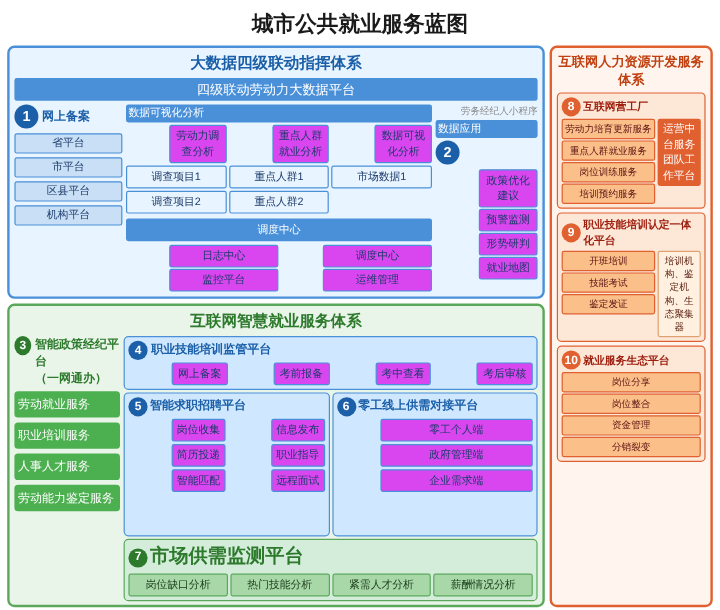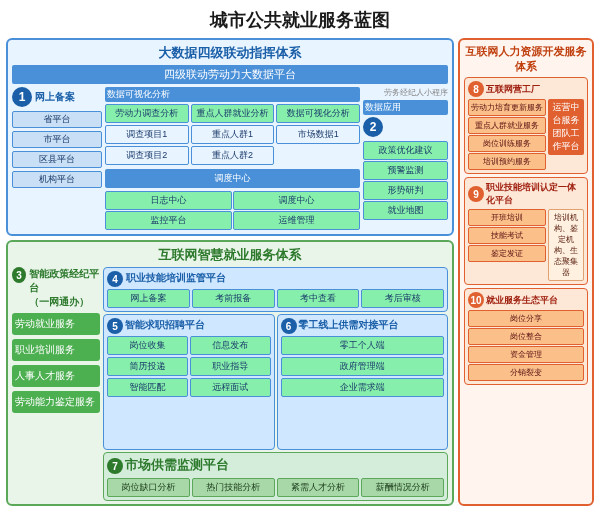--- a/index.html
+++ b/index.html
@@ -213,42 +213,43 @@
     .sub-panel-title {
       text-align: center;
       font-weight: bold;
       font-size: 10px;
       color: #1a5fa8;
       margin-bottom: 2px;
     }
     .sub-panel-title-green {
       text-align: center;
       font-weight: bold;
-      font-size: 13px;
+      font-size: 16px;
       color: #2d7a2d;
       margin-bottom: 2px;
     }
     .grid-2 {
       display: grid;
       grid-template-columns: 1fr 1fr;
       gap: 2px;
     }
     .grid-4 {
       display: grid;
       grid-template-columns: 1fr 1fr 1fr 1fr;
       gap: 2px;
     }
     .cell {
-      background: #86efac;
+      background: #d946ef;
       border: 1px solid #4a90d9;
       border-radius: 2px;
       padding: 2px 2px;
       font-size: 9px;
       color: #1a3a6a;
       text-align: center;
+      margin-left: 36px;
     }
     .cell-green {
       background: #a8d8a8;
       border: 1px solid #5ba85b;
       border-radius: 2px;
       padding: 2px 2px;
       font-size: 9px;
       color: #1a3a1a;
       text-align: center;
     }

